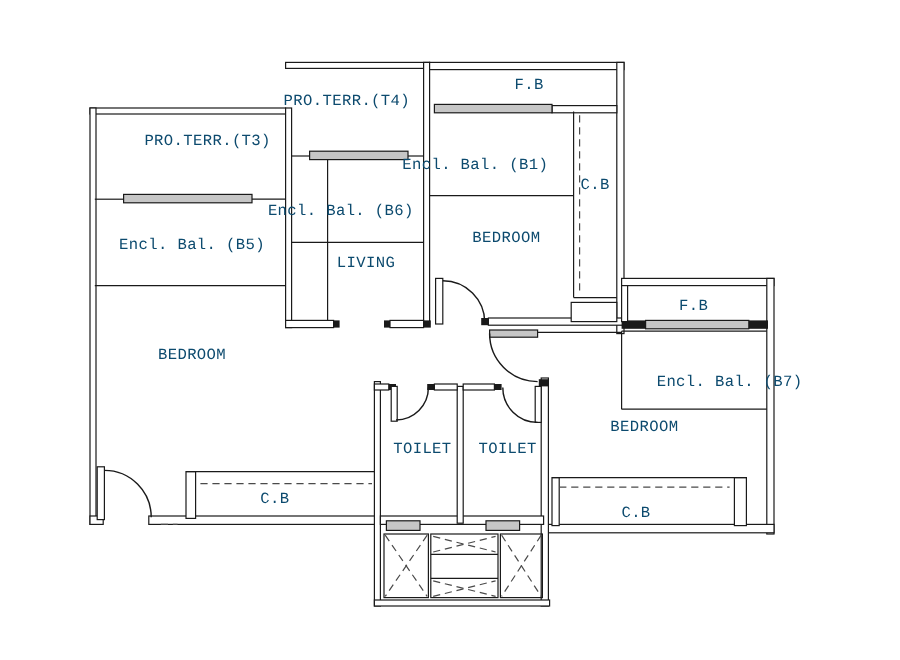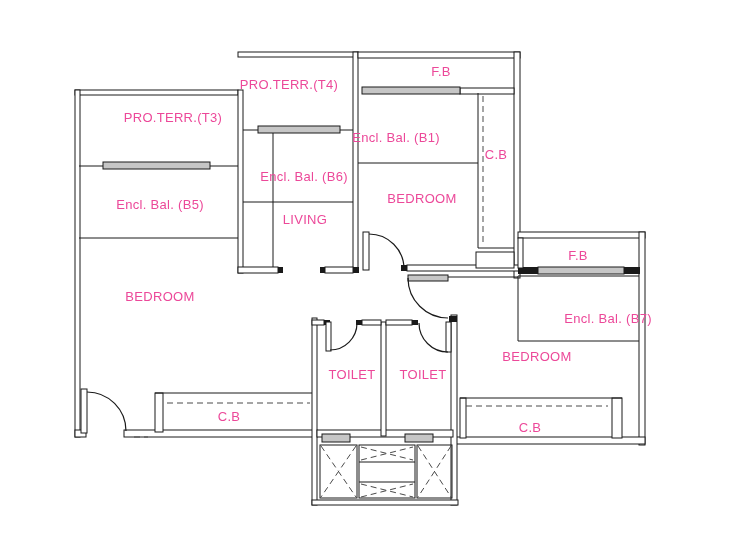--- a/index.html
+++ b/index.html
@@ -13,24 +13,24 @@
   .k   {fill:#1a1a1a;stroke:none;}                        
   .ln  {stroke:#1a1a1a;stroke-width:1;fill:none;}         
   .dsh {stroke:#4a4a4a;stroke-width:1;fill:none;stroke-dasharray:6 4;}
   .win {fill:#c6c6c6;stroke:#1a1a1a;stroke-width:1;}      
   .arc {fill:none;stroke:#1a1a1a;stroke-width:1.2;}       
   .leaf{fill:#ffffff;stroke:#1a1a1a;stroke-width:1;}      
   .cell{fill:none;stroke:#1a1a1a;stroke-width:1;}
   
   .room-label{
     position:absolute;transform:translate(-50%,-50%);
-    font-size:13px;color:#ec4899;white-space:nowrap;letter-spacing:.3px;
+    font-size:13px;color:#0c4a6e;white-space:nowrap;letter-spacing:.3px;font-family:Liberation Mono, monospace;
   }
   .r0{left:173px;top:117px}.r1{left:289px;top:84px}.r2{left:160px;top:204px}
-  .r3{left:304px;top:176px}.r4{left:305px;top:219px}.r5{left:441px;top:71px}
+  .r3{left:284px;top:176px}.r4{left:305px;top:219px}.r5{left:441px;top:71px}
   .r6{left:396px;top:137px}.r7{left:496px;top:154px}.r8{left:422px;top:198px}
   .r9{left:160px;top:296px}.r10{left:578px;top:255px}.r11{left:608px;top:318px}
   .r12{left:537px;top:356px}.r13{left:352px;top:374px}.r14{left:423px;top:374px}
   .r15{left:229px;top:416px}.r16{left:530px;top:427px}
 </style>
 </head>
 <body>
 
 <div class="canvas">
 

